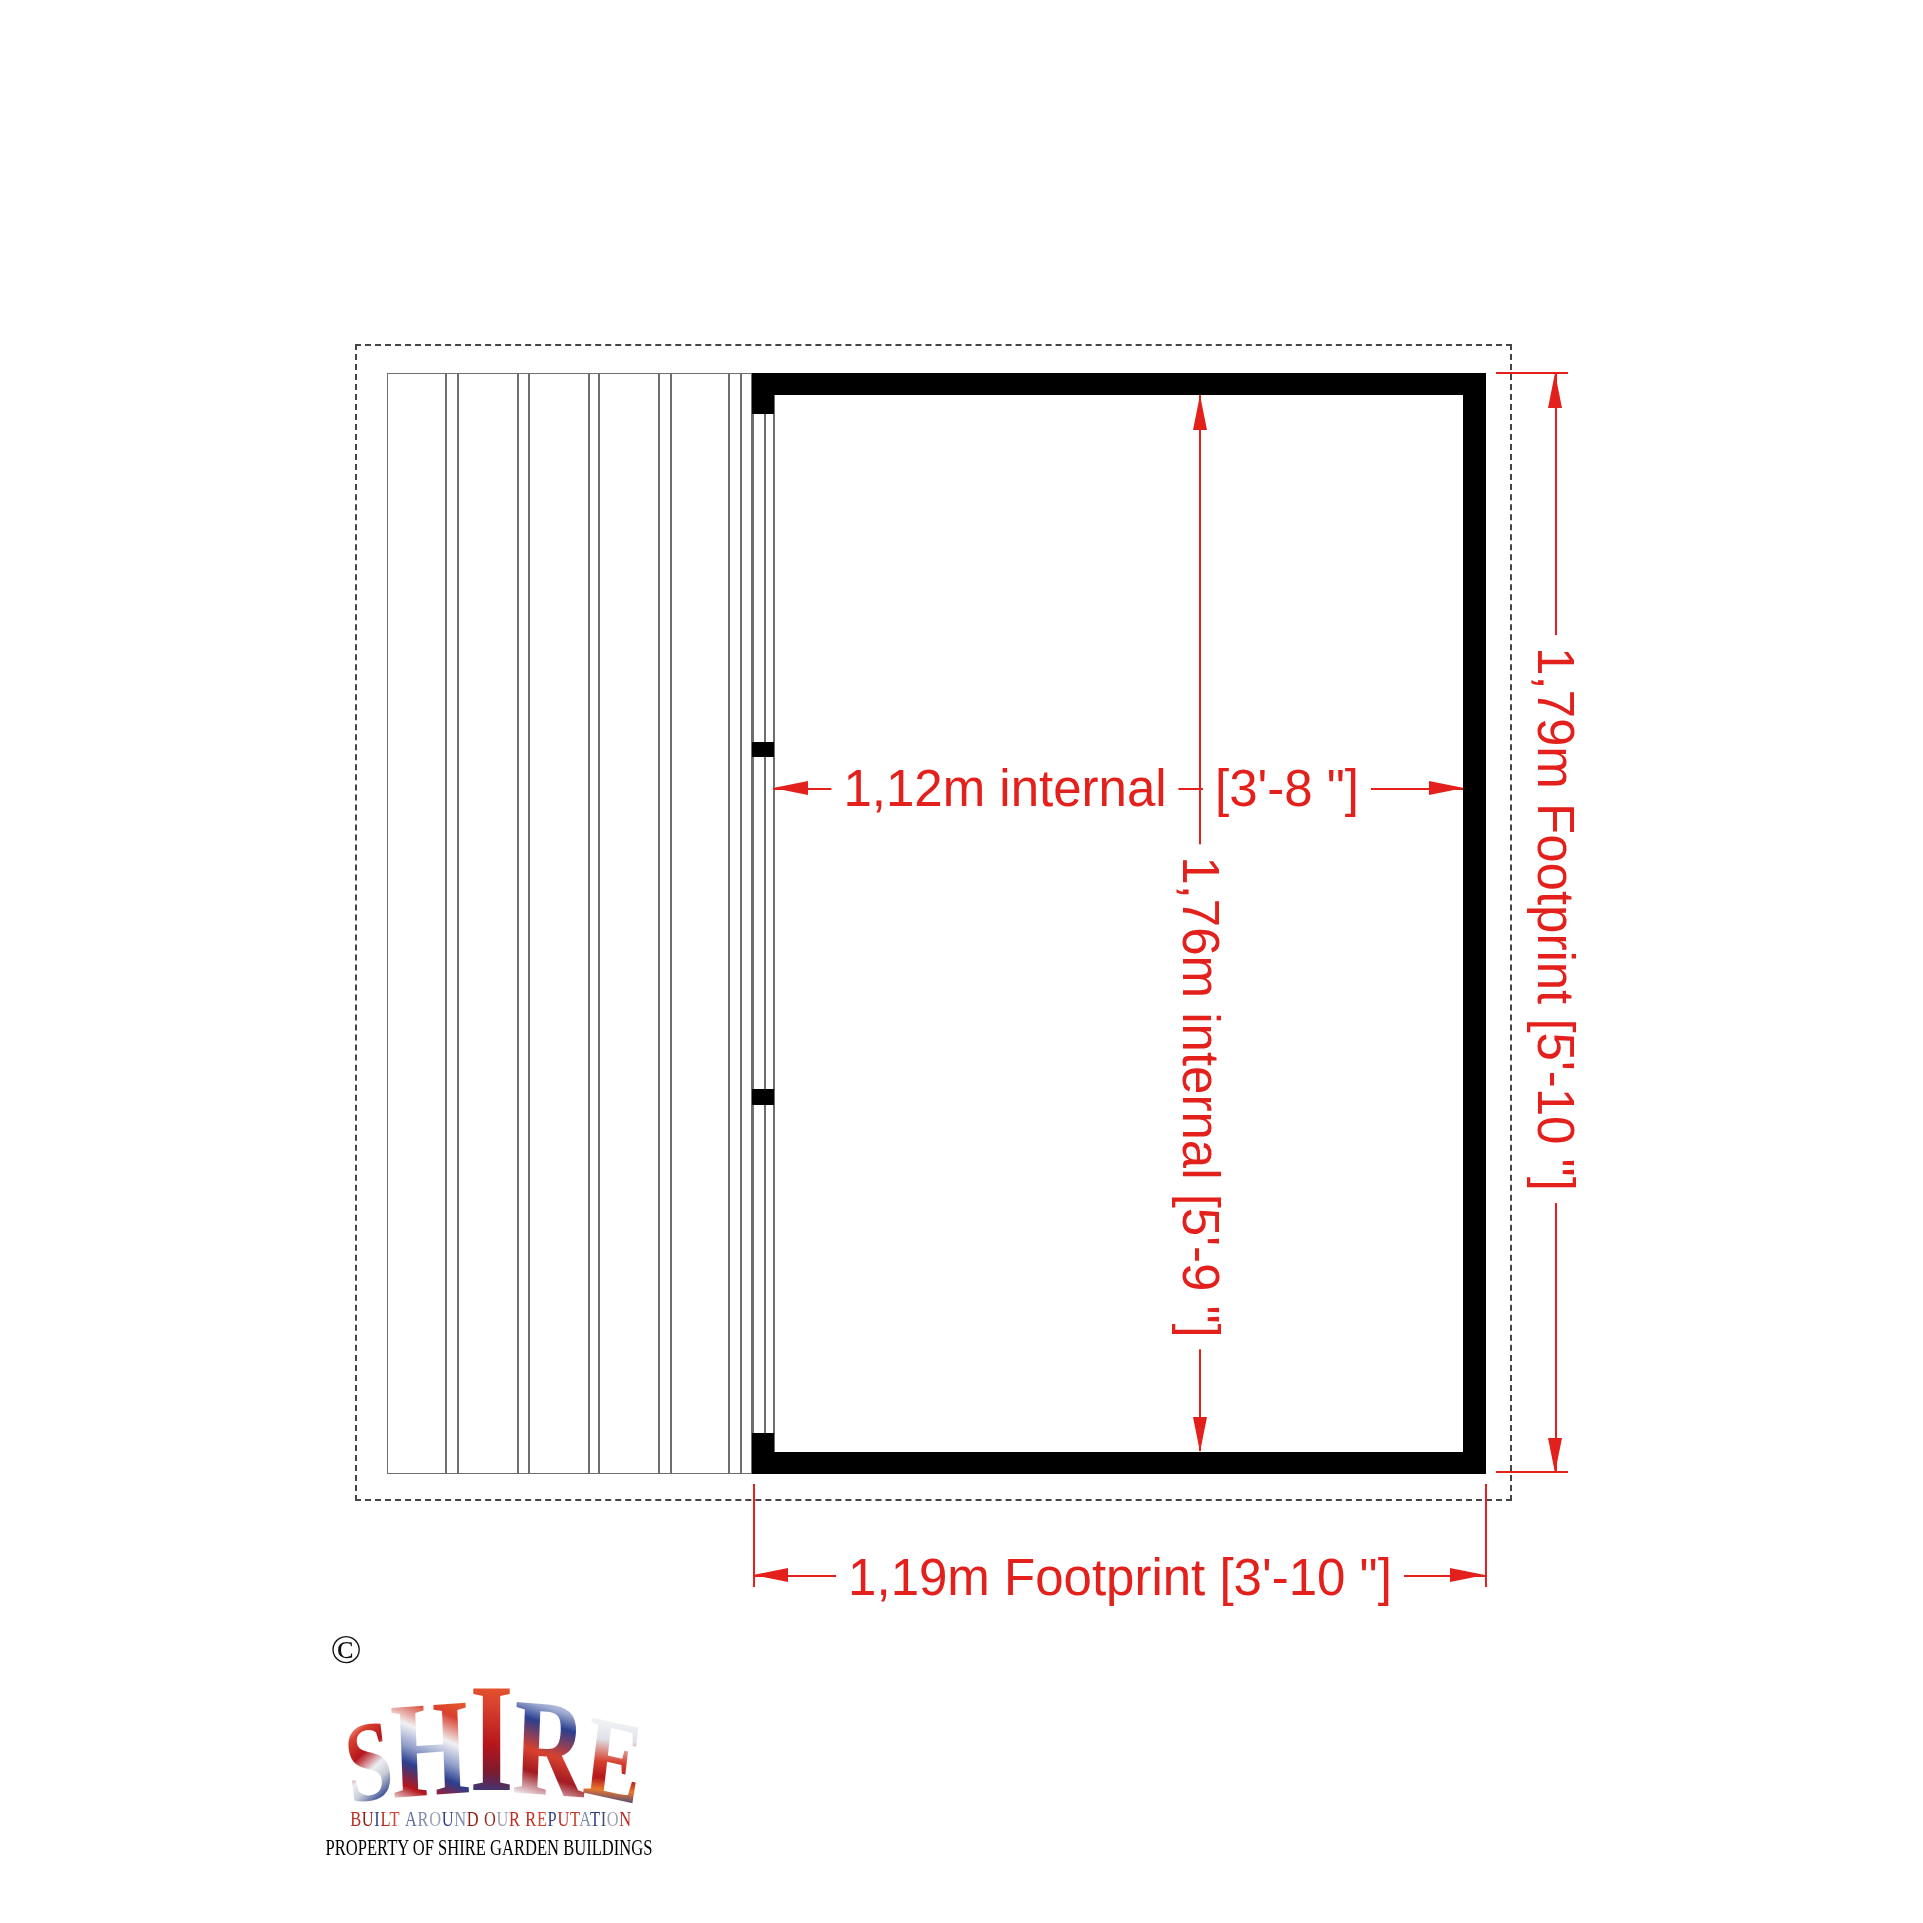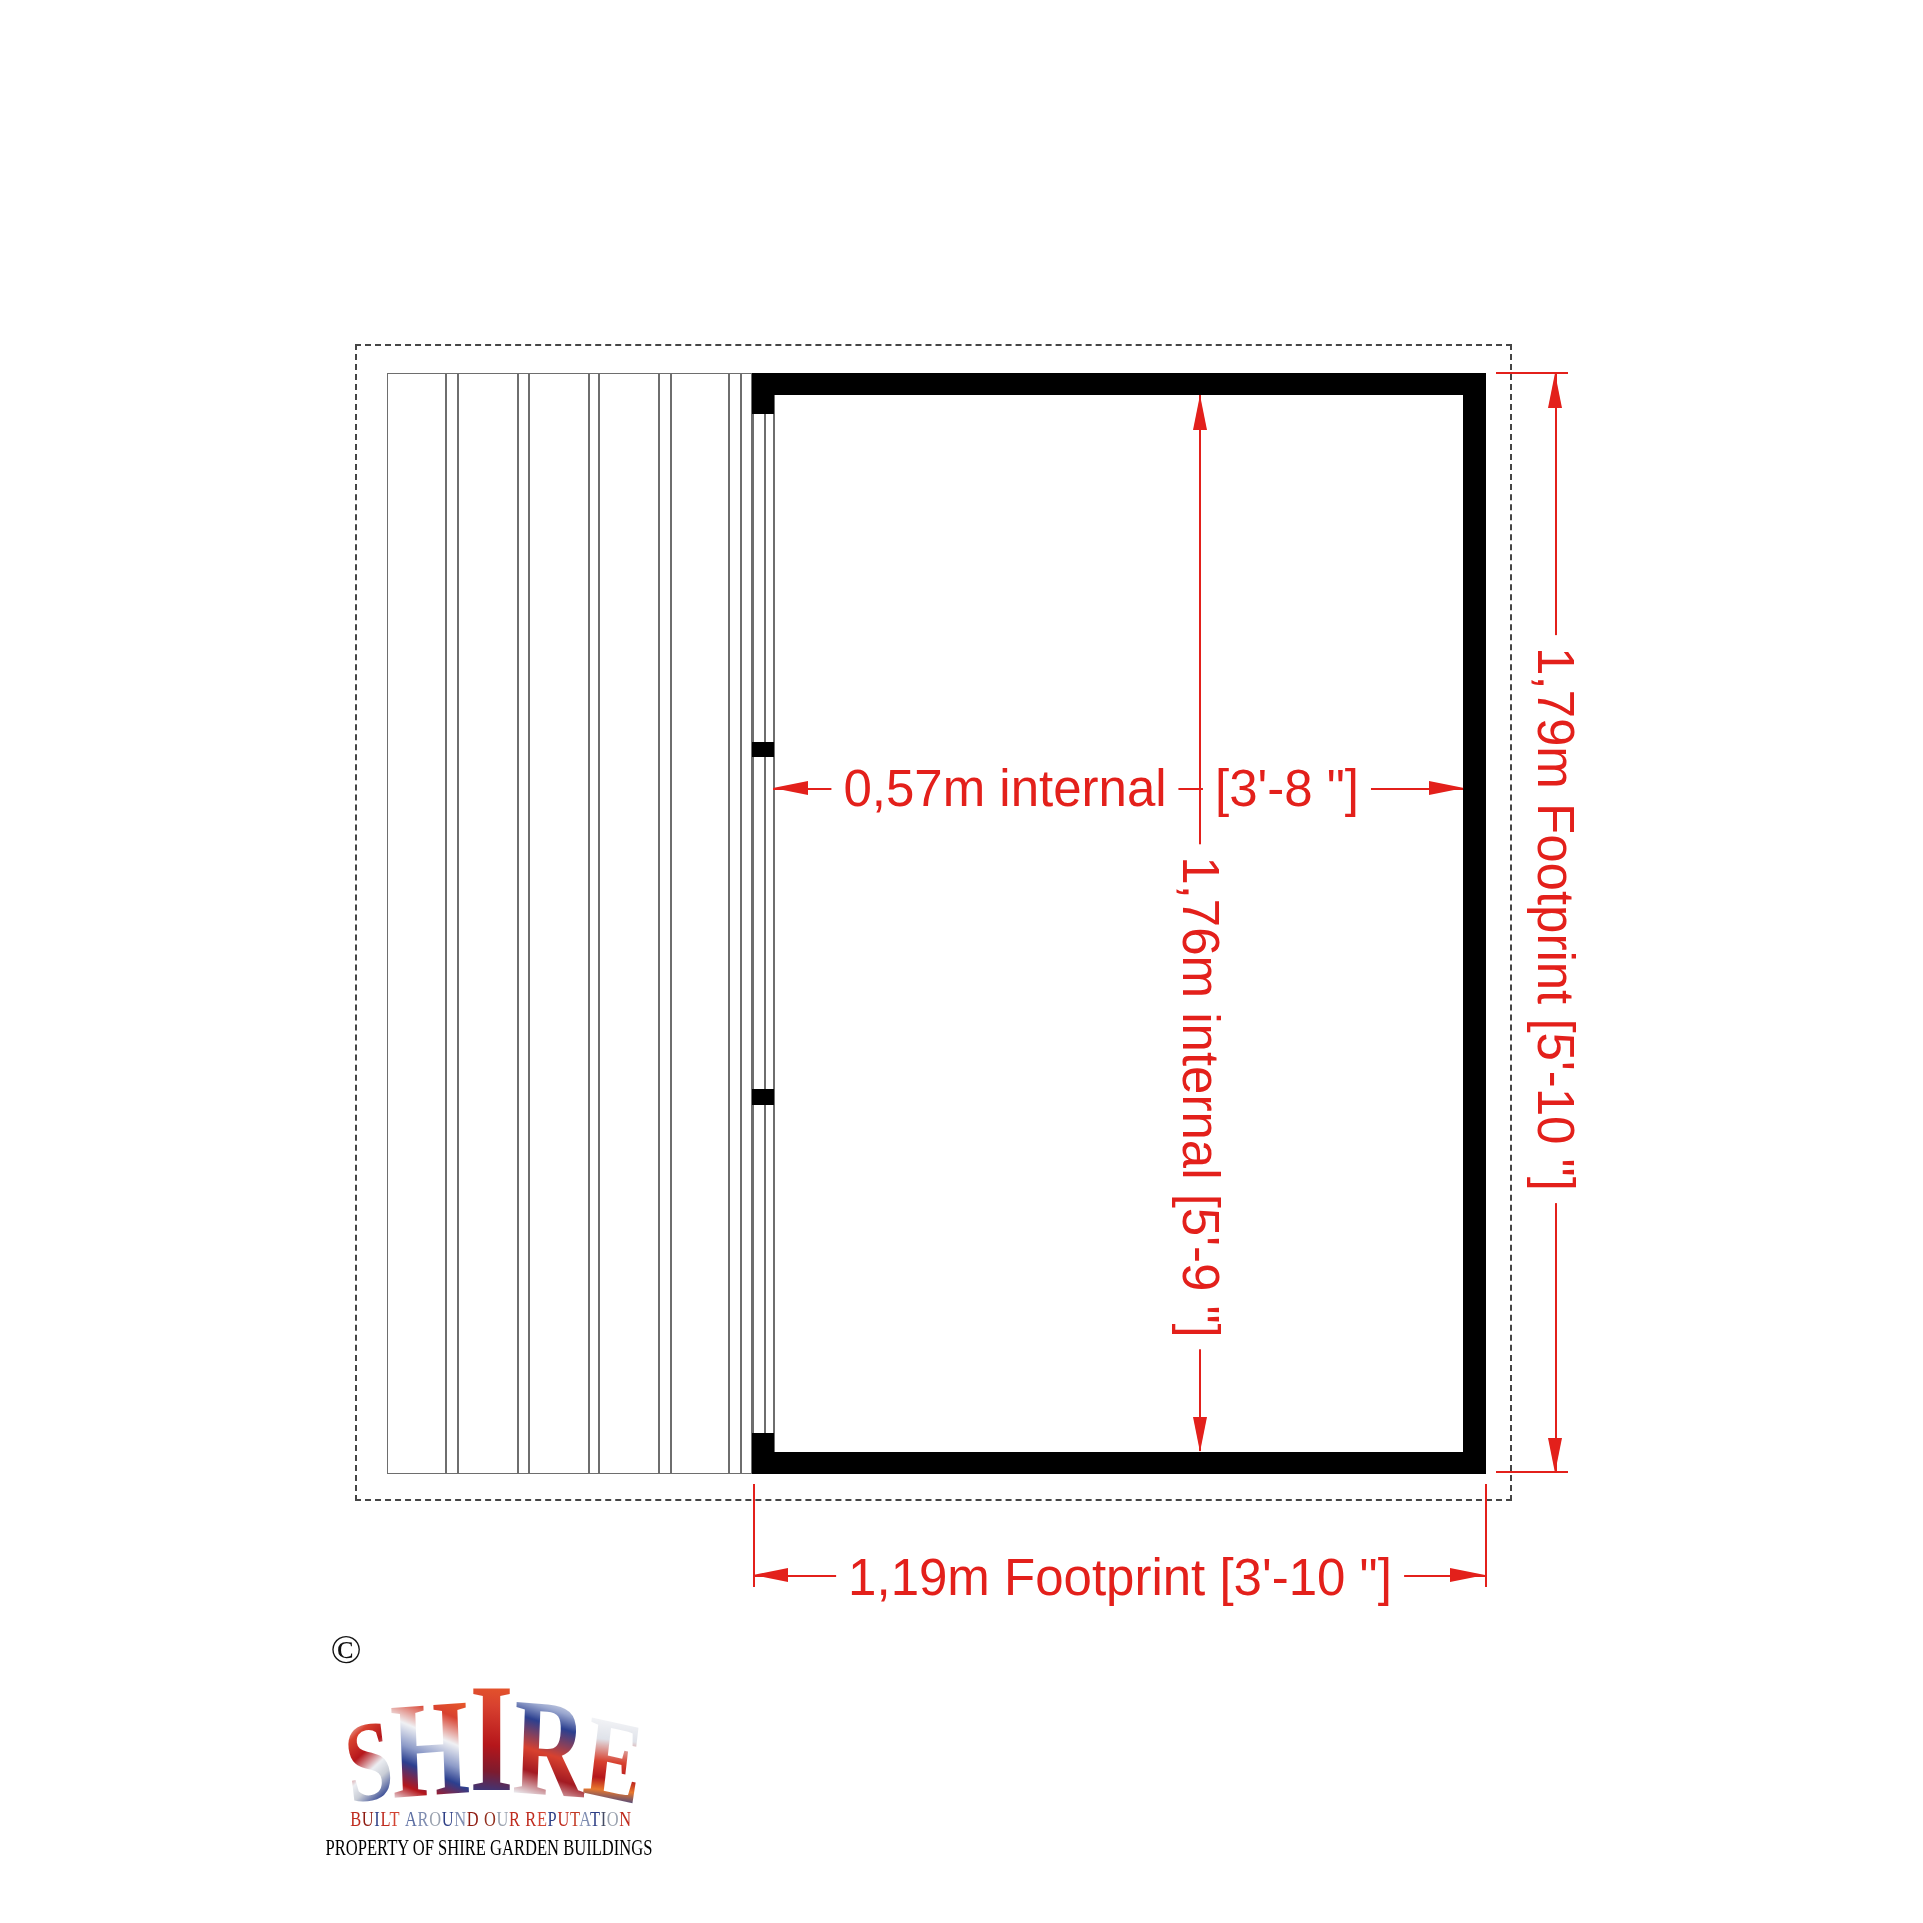--- a/index.html
+++ b/index.html
@@ -84,21 +84,21 @@
 <div class="abs red dimlineV" style="left:1555px;top:373px;height:1099px"></div>
 <div class="abs arrow up" style="left:1548px;top:373px"></div>
 <div class="abs arrow down" style="left:1548px;top:1438px"></div>
 
 <div class="abs extline" style="left:753px;top:1484px;width:1.5px;height:103px"></div>
 <div class="abs extline" style="left:1485px;top:1484px;width:1.5px;height:103px"></div>
 <div class="abs red dimlineH" style="left:753px;top:1575px;width:732px"></div>
 <div class="abs arrow left" style="left:753px;top:1568px"></div>
 <div class="abs arrow right" style="left:1450px;top:1568px"></div>
 
-<div class="abs dimtext" style="left:1005px;top:788px">0,57m internal</div>
+<div class="abs dimtext" style="left:1005px;top:788px">1,12m internal</div>
 <div class="abs dimtext" style="left:1287px;top:788px">[3'-8 "]</div>
 <div class="abs dimtext rot" style="left:1201px;top:1097px">1,76m internal  [5'-9 "]</div>
 <div class="abs dimtext rot" style="left:1556px;top:919px">1,79m Footprint [5'-10 "]</div>
 <div class="abs dimtext" style="left:1120px;top:1577px">1,19m Footprint [3'-10 "]</div>
 
 <div class="abs copyright" style="left:346px;top:1649px">©</div>
 <div class="abs brand" id="brand">
     <span class="l0">S</span>
     <span class="l1">H</span>
     <span class="l2">I</span>

